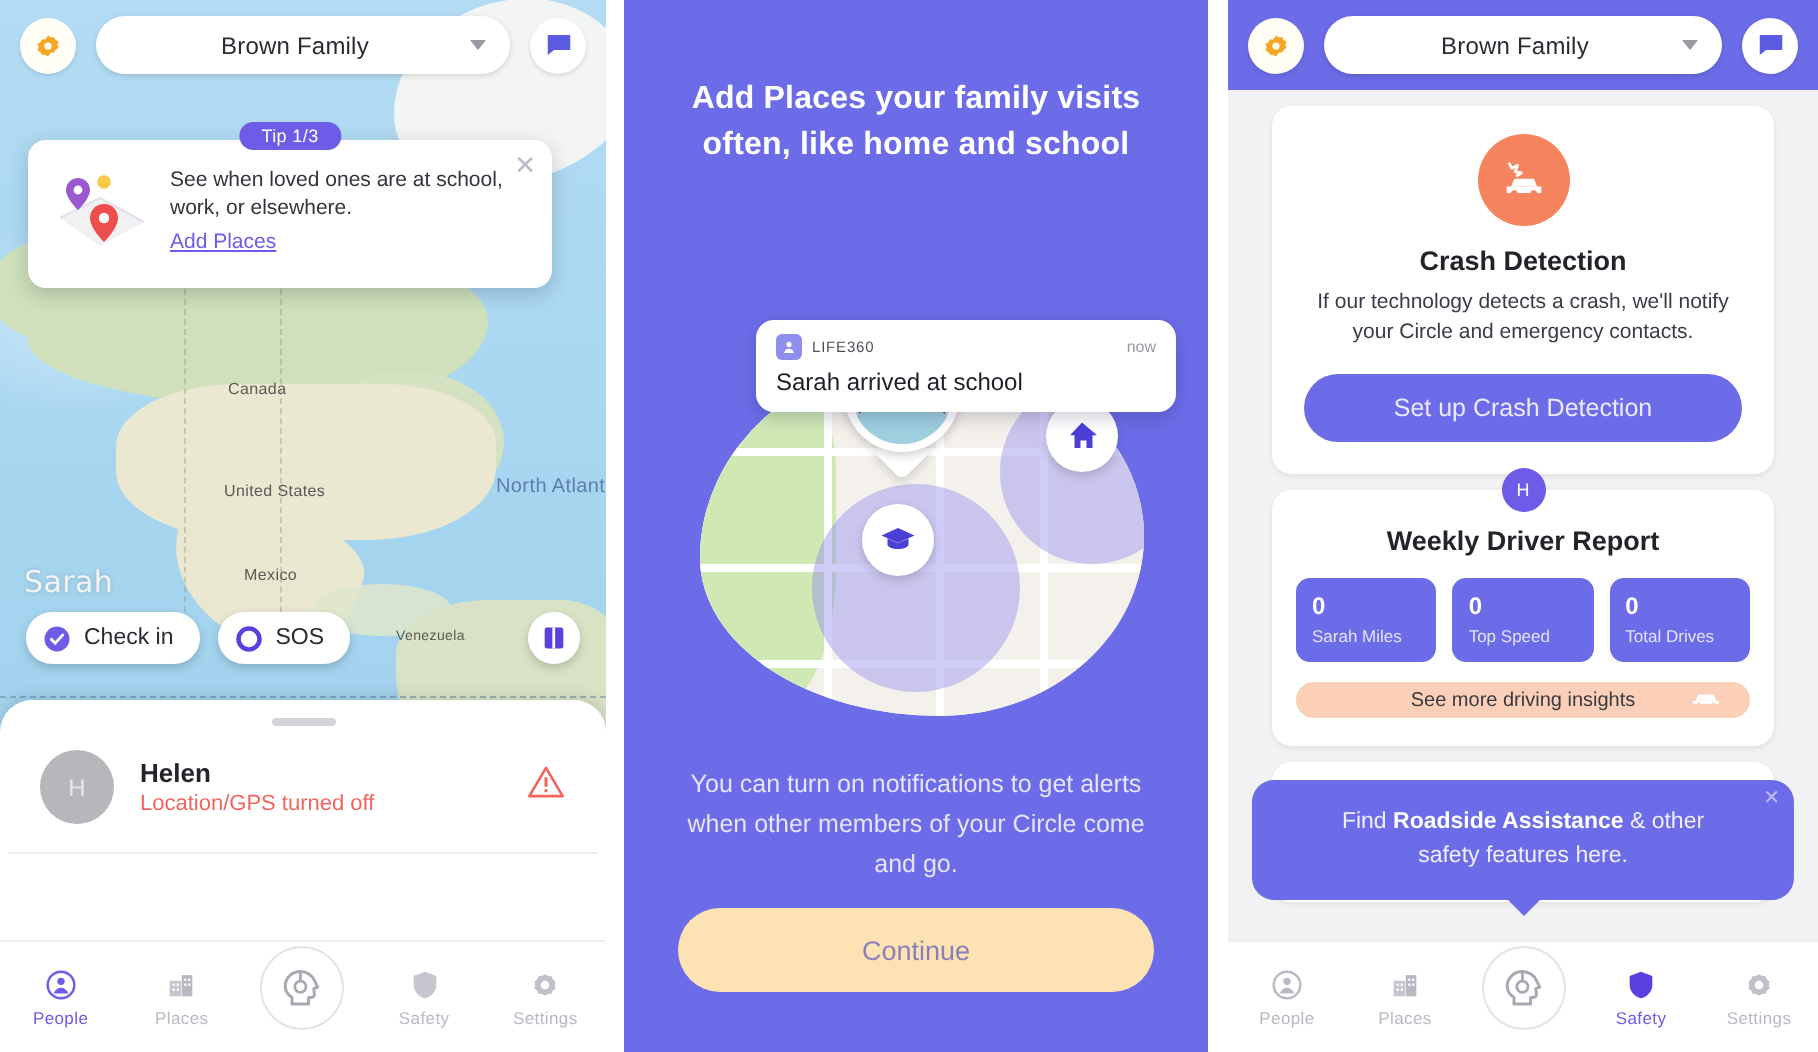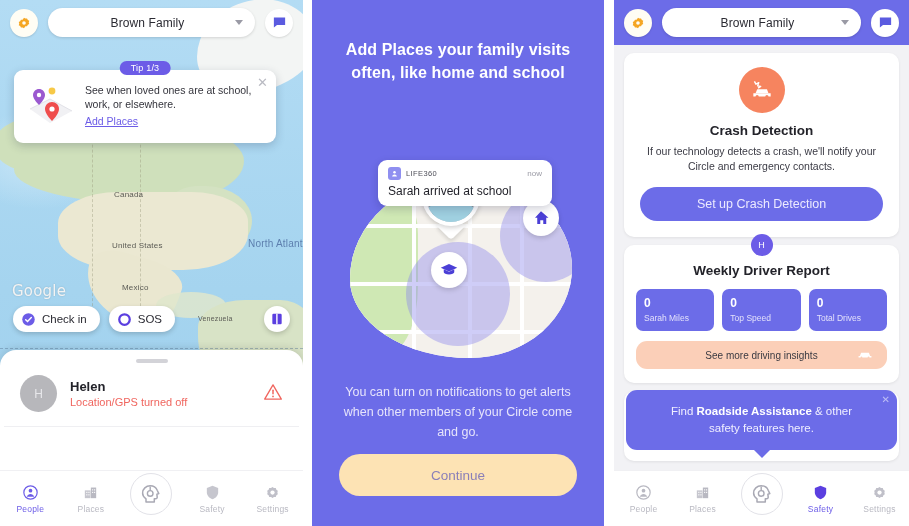--- a/index.html
+++ b/index.html
@@ -391,21 +391,21 @@
   .poi {
     position: absolute;
     width: 36px; height: 36px; border-radius: 50%;
     background: #fff;
     display:flex; align-items:center; justify-content:center;
     box-shadow: 0 2px 5px rgba(0,0,0,.16);
     z-index: 4;
   }
   .notif-card {
     position: absolute;
-    left: 40px; top: 0px; width: 174px;
+    left: 40px; top: 0px; width: 210px;
     background: #fff;
     border-radius: 9px;
     padding: 7px 10px 8px 10px;
     box-shadow: 0 3px 9px rgba(20,20,60,.2);
     z-index: 9;
   }
   .notif-head { display:flex; align-items:center; gap:5px; }
   .notif-appicon {
     width: 13px; height: 13px; border-radius: 3px;
     background: #8f8ff0;
@@ -435,21 +435,21 @@
 
   
   .p3-body {
     position: absolute; left:0; right:0; top:45px; bottom:0;
     background: #f2f2f5;
     overflow: hidden;
   }
   .card {
     background:#fff;
     border-radius: 10px;
-    margin: 8px 10px;
+    margin: 8px 22px;
     box-shadow: 0 1px 3px rgba(0,0,0,.08);
   }
   .crash-card { padding: 14px 16px 16px 16px; text-align:center; }
   .crash-icon {
     width: 46px; height: 46px; border-radius:50%;
     background: #f6845f;
     margin: 0 auto 10px auto;
     display:flex; align-items:center; justify-content:center;
   }
   .crash-title { font-size: 13.5px; font-weight:bold; color:#23232a; }
@@ -477,21 +477,21 @@
     flex:1 1 0;
     background:#6c6ce8;
     border-radius: 7px;
     padding: 7px 8px 8px 8px;
     color:#fff;
   }
   .stat-val { font-size: 12px; font-weight: bold; }
   .stat-lab { font-size: 8.5px; margin-top: 3px; color:#e3e1fb; }
   .insights {
     margin-top: 10px;
-    height: 28px;
+    height: 18px;
     background:#fbcfb8;
     border-radius: 11px;
     display:flex; align-items:center; justify-content:center;
     position: relative;
     font-size: 10px;
     color: #3a3a42;
   }
   .insights .car-ico {
     position:absolute; right: 14px; top:50%; transform:translateY(-50%);
   }
@@ -543,21 +543,21 @@
 
       <div class="latitude" style="top:348px"></div>
       <div class="graticule" style="left:92px; top:110px; bottom:210px"></div>
       <div class="graticule" style="left:140px; top:110px; bottom:200px"></div>
 
       <div class="map-label" style="left:114px; top:190px">Canada</div>
       <div class="map-label" style="left:112px; top:241px">United States</div>
       <div class="map-label" style="left:122px; top:283px">Mexico</div>
       <div class="map-label" style="left:198px; top:315px; font-size:7px">Venezuela</div>
       <div class="map-label ocean" style="left:248px; top:238px; width:52px">North Atlantic Ocean</div>
-      <div class="google-wm">Google</div>
+      <div class="google-wm">Sarah</div>
     </div>
 
     <div class="top-bar">
       <div class="gear-circle">
         <svg width="14" height="14" viewBox="0 0 24 24">
           <path fill="#f5a623" d="M12 3l2.4 1.4h2.8l1.4 2.4 2.4 1.4-.9 2.8.9 2.8-2.4 1.4-1.4 2.4h-2.8L12 21l-2.4-1.4H6.8L5.4 17.2 3 15.8l.9-2.8L3 10.2l2.4-1.4L6.8 6.4h2.8z"></path>
           <circle cx="12" cy="12" r="3.1" fill="#fffdf4"></circle>
         </svg>
       </div>
       <div class="family-pill">

